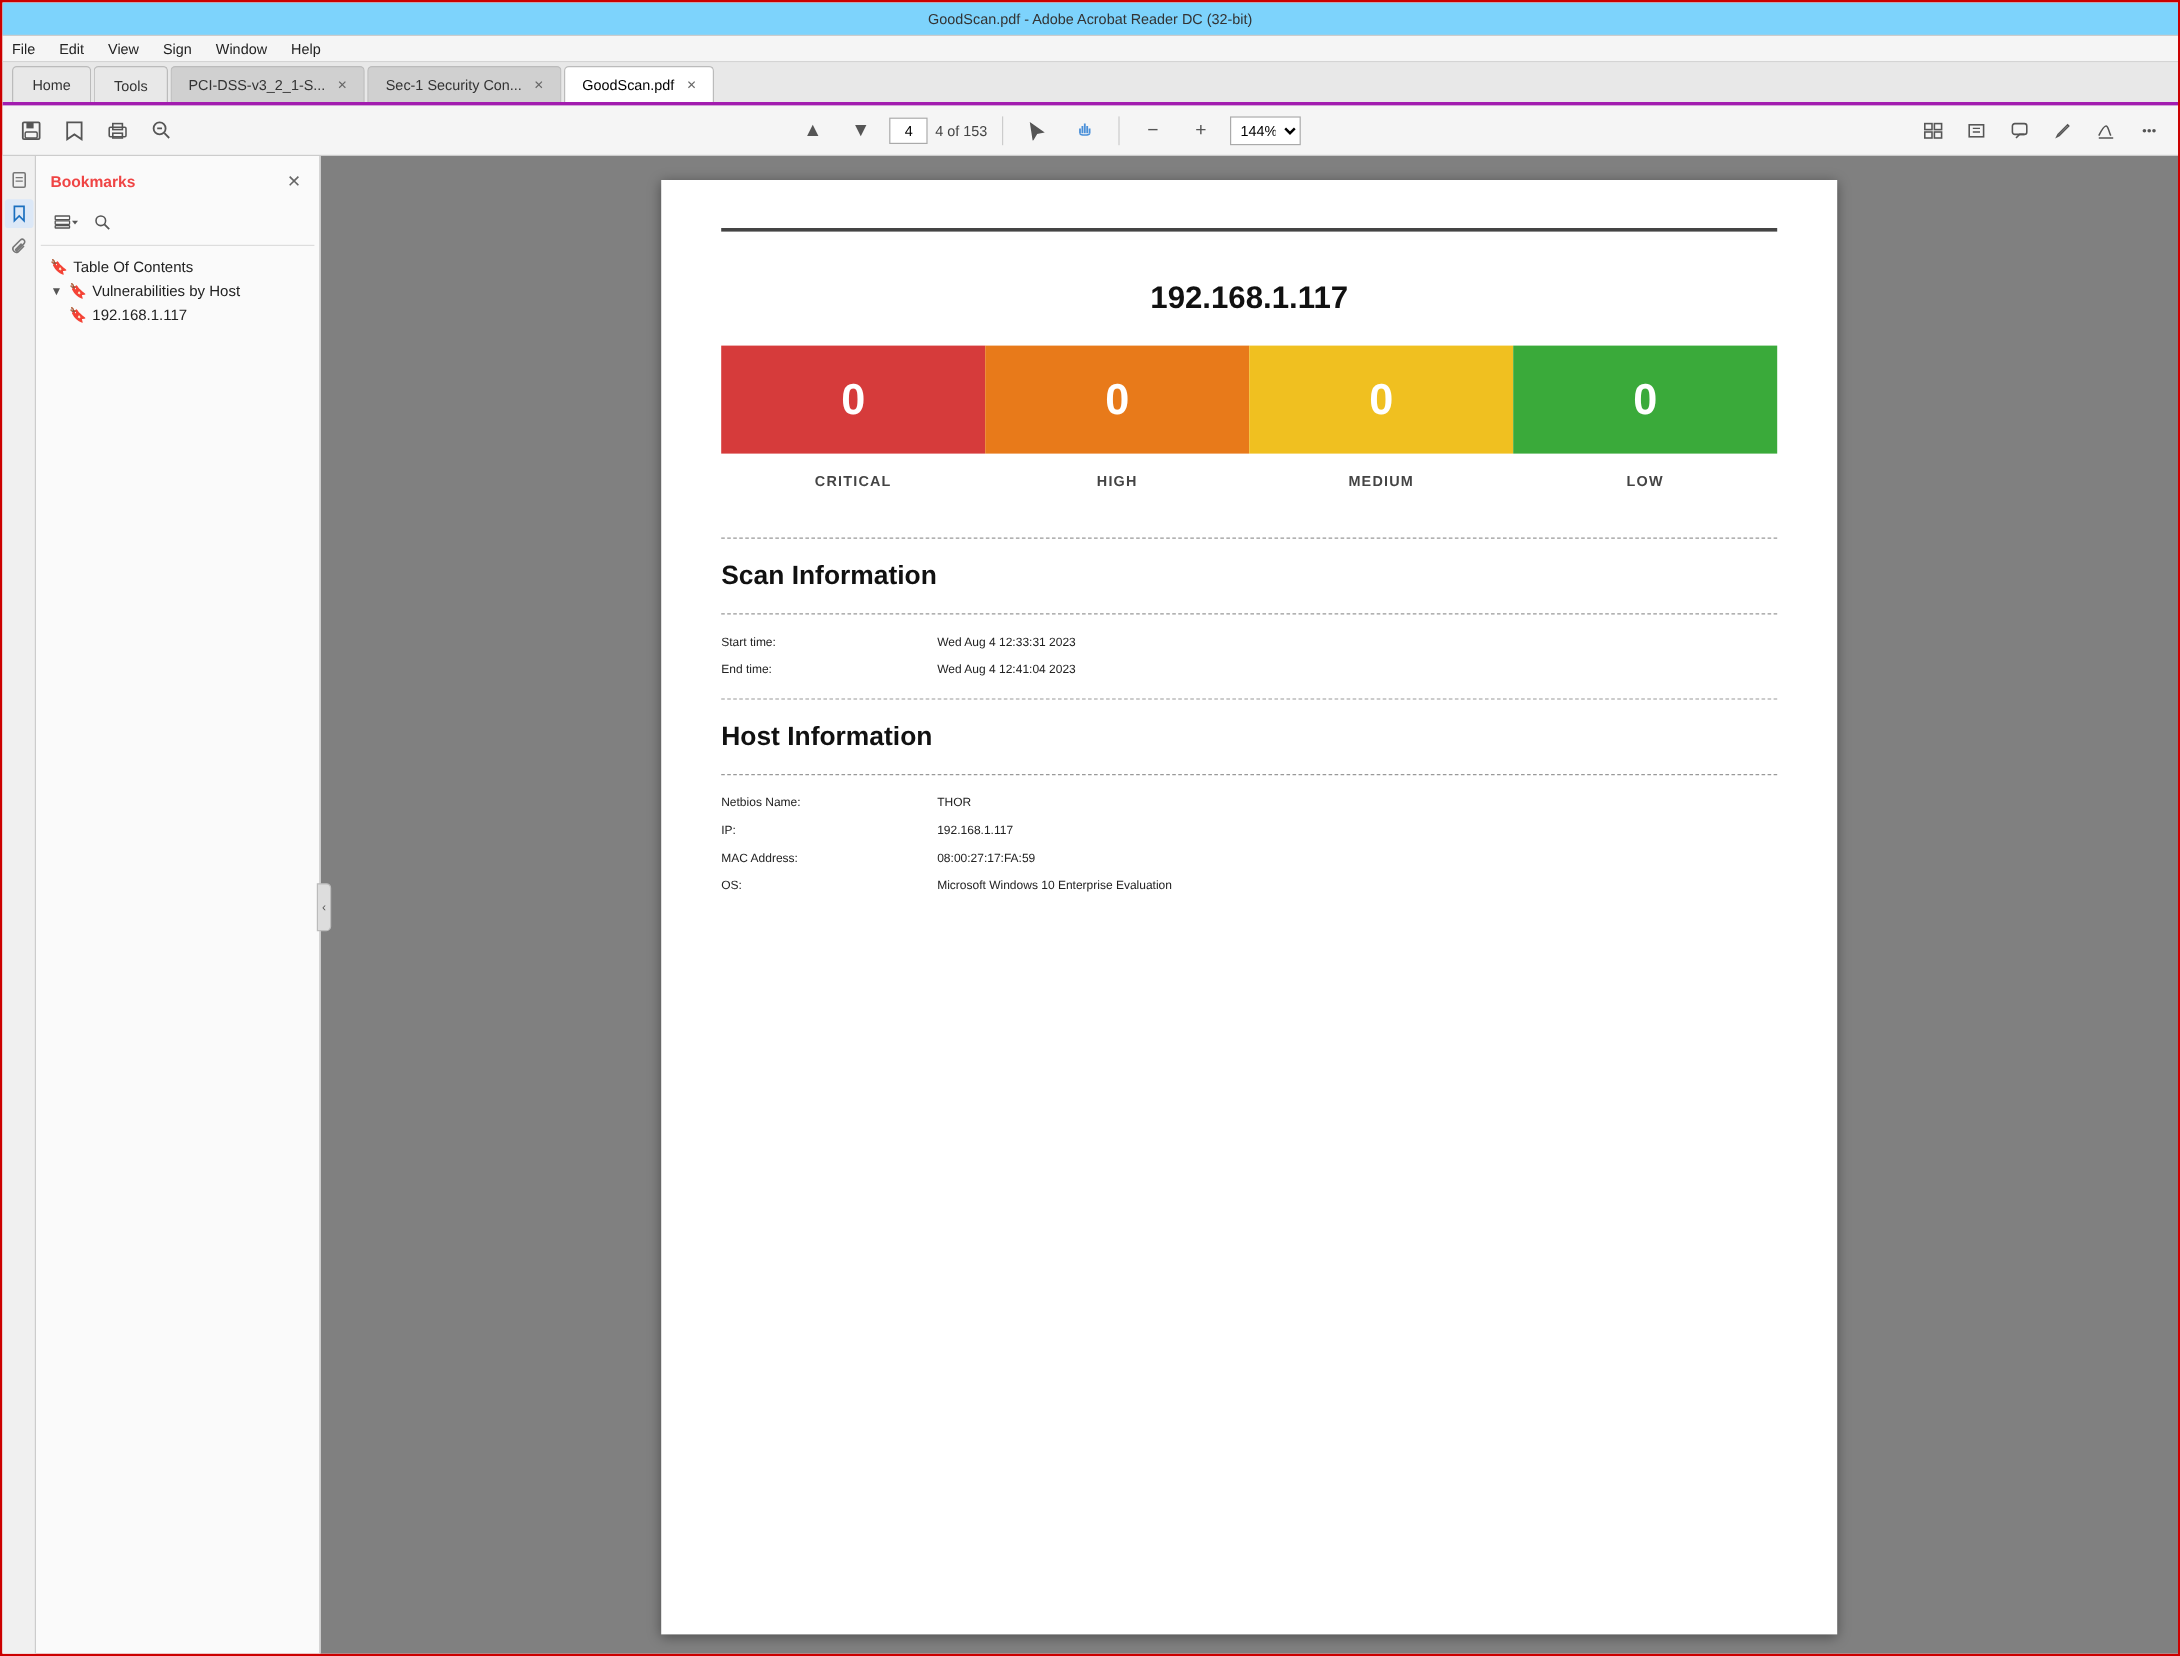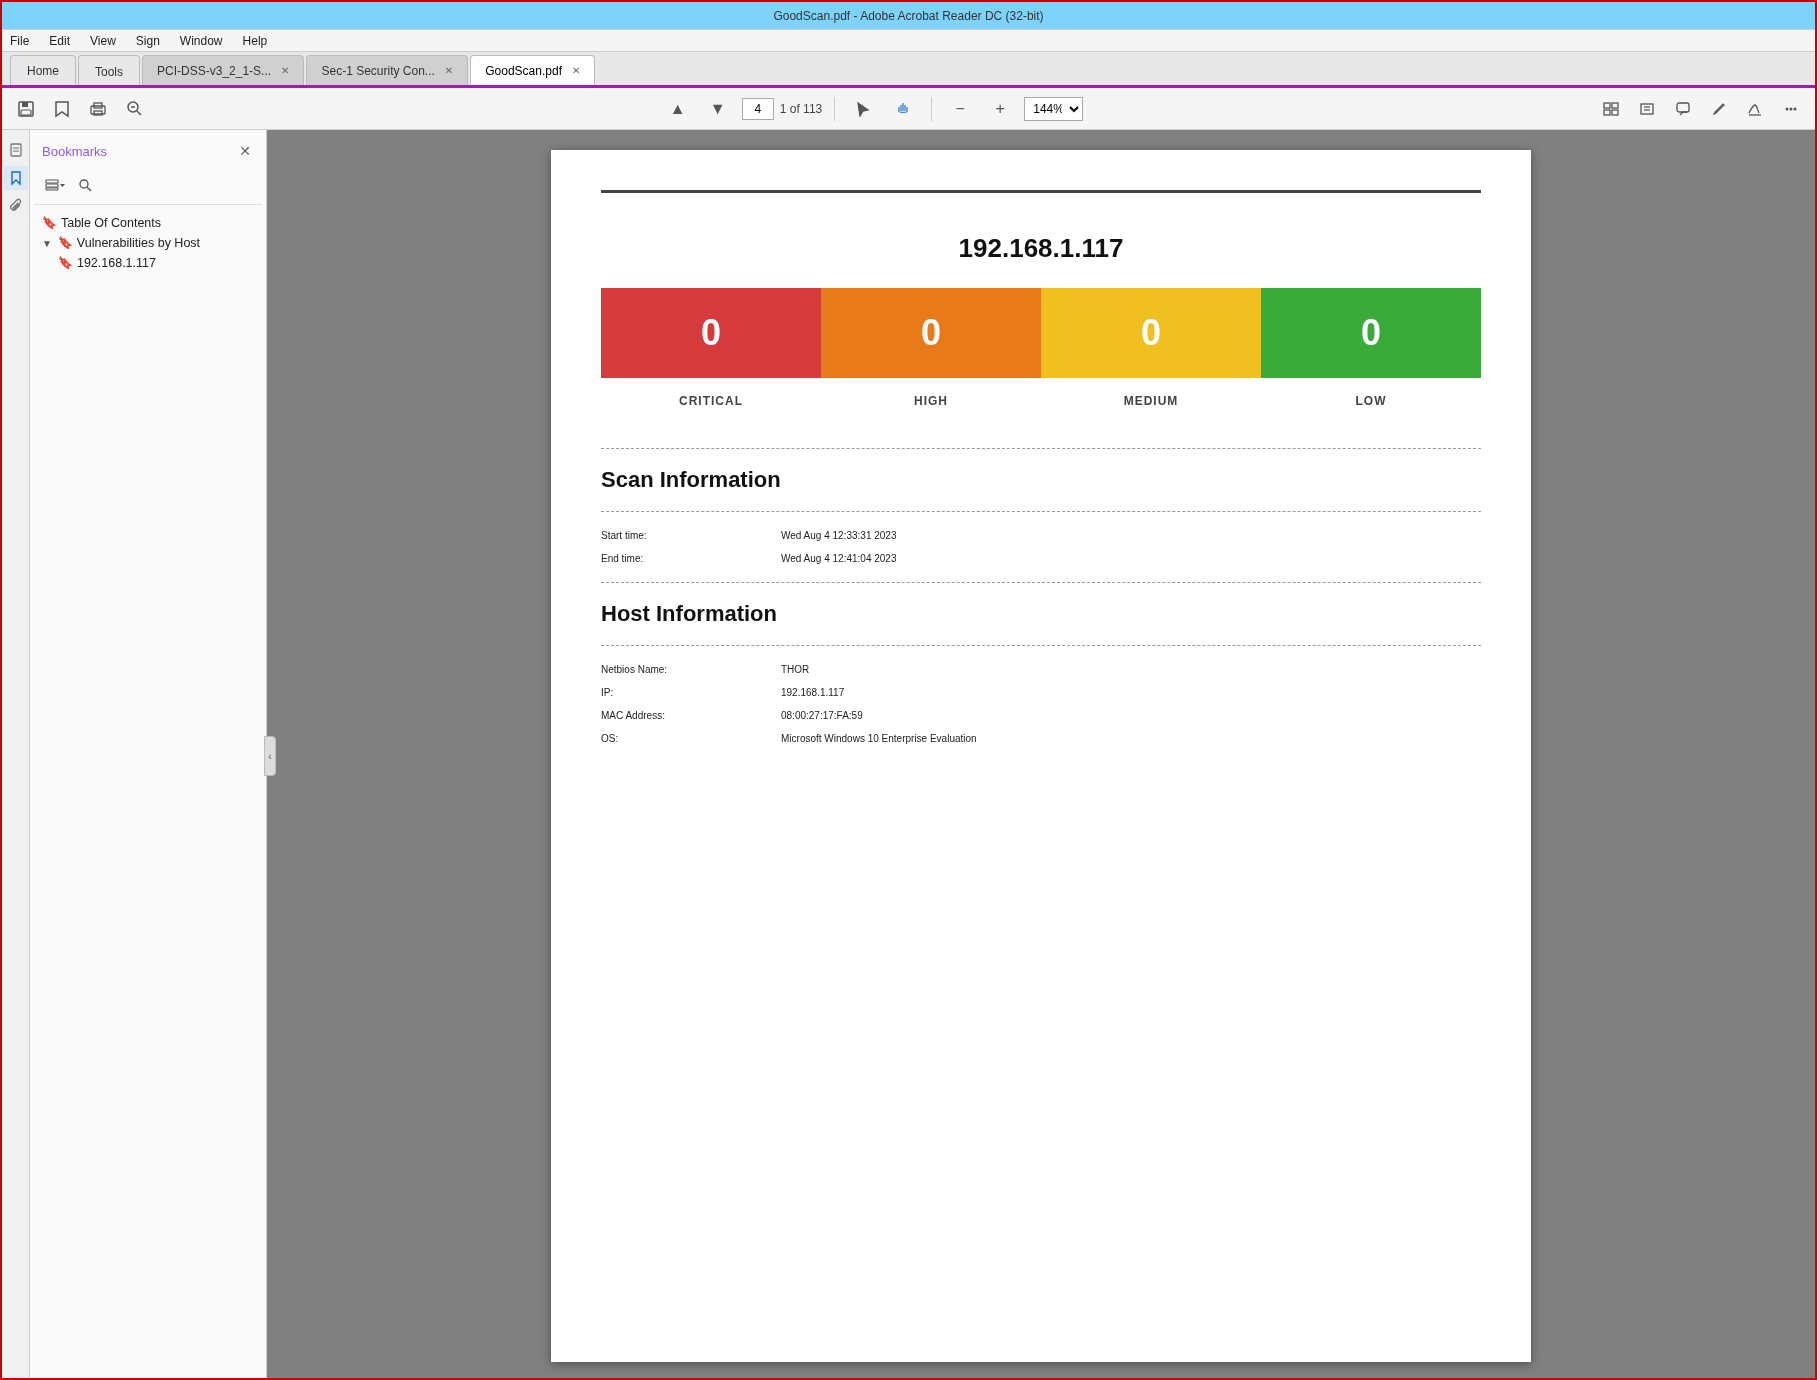--- a/index.html
+++ b/index.html
@@ -206,22 +206,22 @@
     }
     .bookmarks-header {
       display: flex;
       align-items: center;
       justify-content: space-between;
       padding: 4px 8px;
       margin-bottom: 8px;
     }
     .bookmarks-title {
       font-size: 13px;
-      font-weight: 400;
-      color: #8b5cf6;
+      font-weight: 700;
+      color: #ef4444;
     }
     .bookmarks-close {
       font-size: 14px;
       cursor: pointer;
       color: #666;
       width: 18px;
       height: 18px;
       display: flex;
       align-items: center;
       justify-content: center;
@@ -451,21 +451,21 @@
         <line x1="11" y1="11" x2="15" y2="15" stroke="#555" stroke-width="1.5"></line>
         <line x1="5" y1="7" x2="9" y2="7" stroke="#555" stroke-width="1.5"></line>
       </svg>
   </div>
 
   <div class="toolbar-center">
     <div class="toolbar-btn">▲</div>
     <div class="toolbar-btn">▼</div>
     <div class="page-nav">
       <input class="page-input" type="text" value="4" style="">
-      <span class="page-count">1 of 113</span>
+      <span class="page-count">4 of 153</span>
     </div>
 
     <div class="toolbar-sep"></div>
     <div class="toolbar-btn" title="Select">
       <svg width="14" height="16" viewBox="0 0 14 16" fill="none">
           <path d="M2 2l10 7-5 1-3 5L2 2z" stroke="#555" stroke-width="1.3" fill="#555"></path>
         </svg>
     </div>
     <div class="toolbar-btn" title="Hand Tool">
       <svg width="16" height="16" viewBox="0 0 16 16" fill="none">

